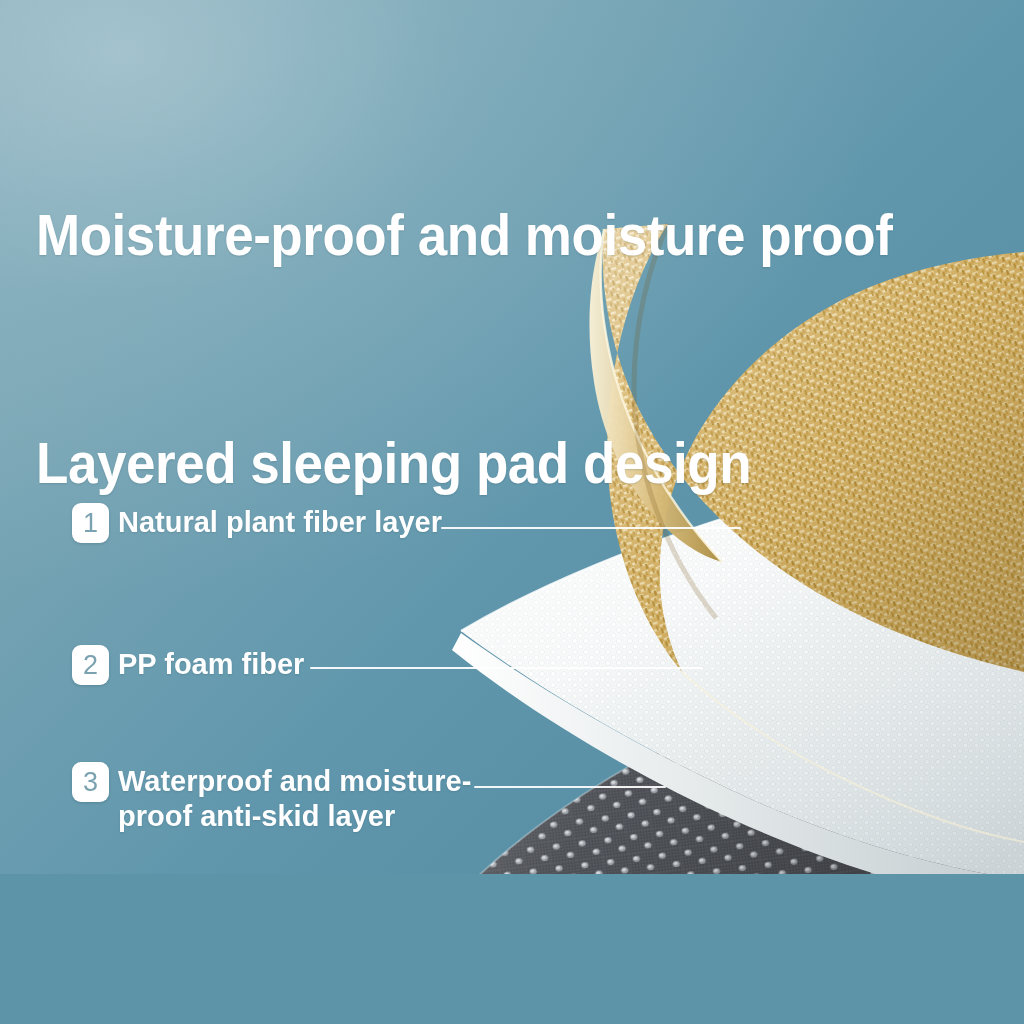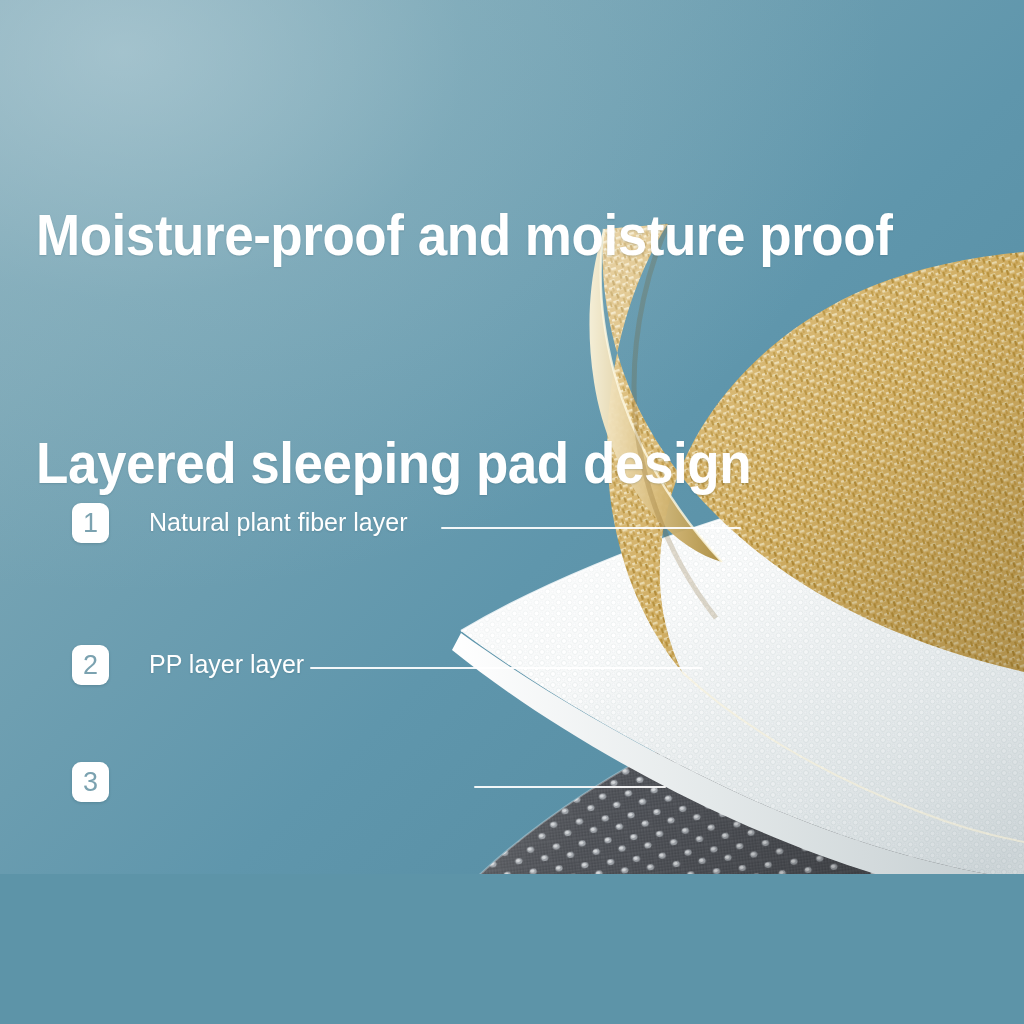--- a/index.html
+++ b/index.html
@@ -65,27 +65,26 @@
     background: #ffffff;
     color: #7ba2b0;
     font-size: 27px;
     line-height: 40px;
     font-weight: 400;
     text-align: center;
     box-shadow: 0 1px 3px rgba(20,50,62,0.20);
   }
   .callout-label {
     color: #ffffff;
-    font-size: 25px;
+    font-size: 29px;
     line-height: 35px;
-    font-weight: 400;
+    font-weight: 700;
     white-space: pre-line;
     padding-top: 2px;
     text-shadow: 0 1px 2px rgba(30,60,72,0.16);
-    margin-left: 31px;
   }
 
   .leader {
     position: absolute;
     height: 2px;
     background: rgba(255,255,255,0.92);
     border-radius: 1px;
   }
   #leader-1 { left: 441px; top: 527px; width: 300px; }
   #leader-2 { left: 310px; top: 667px; width: 392px; }
@@ -293,20 +292,22 @@
   <div class="leader" id="leader-2"></div>
   <div class="leader" id="leader-3"></div>
 
   <div class="callout" id="callout-1">
     <div class="badge">1</div>
     <div class="callout-label">Natural plant fiber layer</div>
   </div>
 
   <div class="callout" id="callout-2">
     <div class="badge">2</div>
-    <div class="callout-label">PP layer layer</div>
+    <div class="callout-label">PP foam fiber</div>
   </div>
 
   <div class="callout" id="callout-3">
     <div class="badge">3</div>
+    <div class="callout-label">Waterproof and moisture-
+proof anti-skid layer</div>
   </div>
 
 </div>
 
 </body></html>

